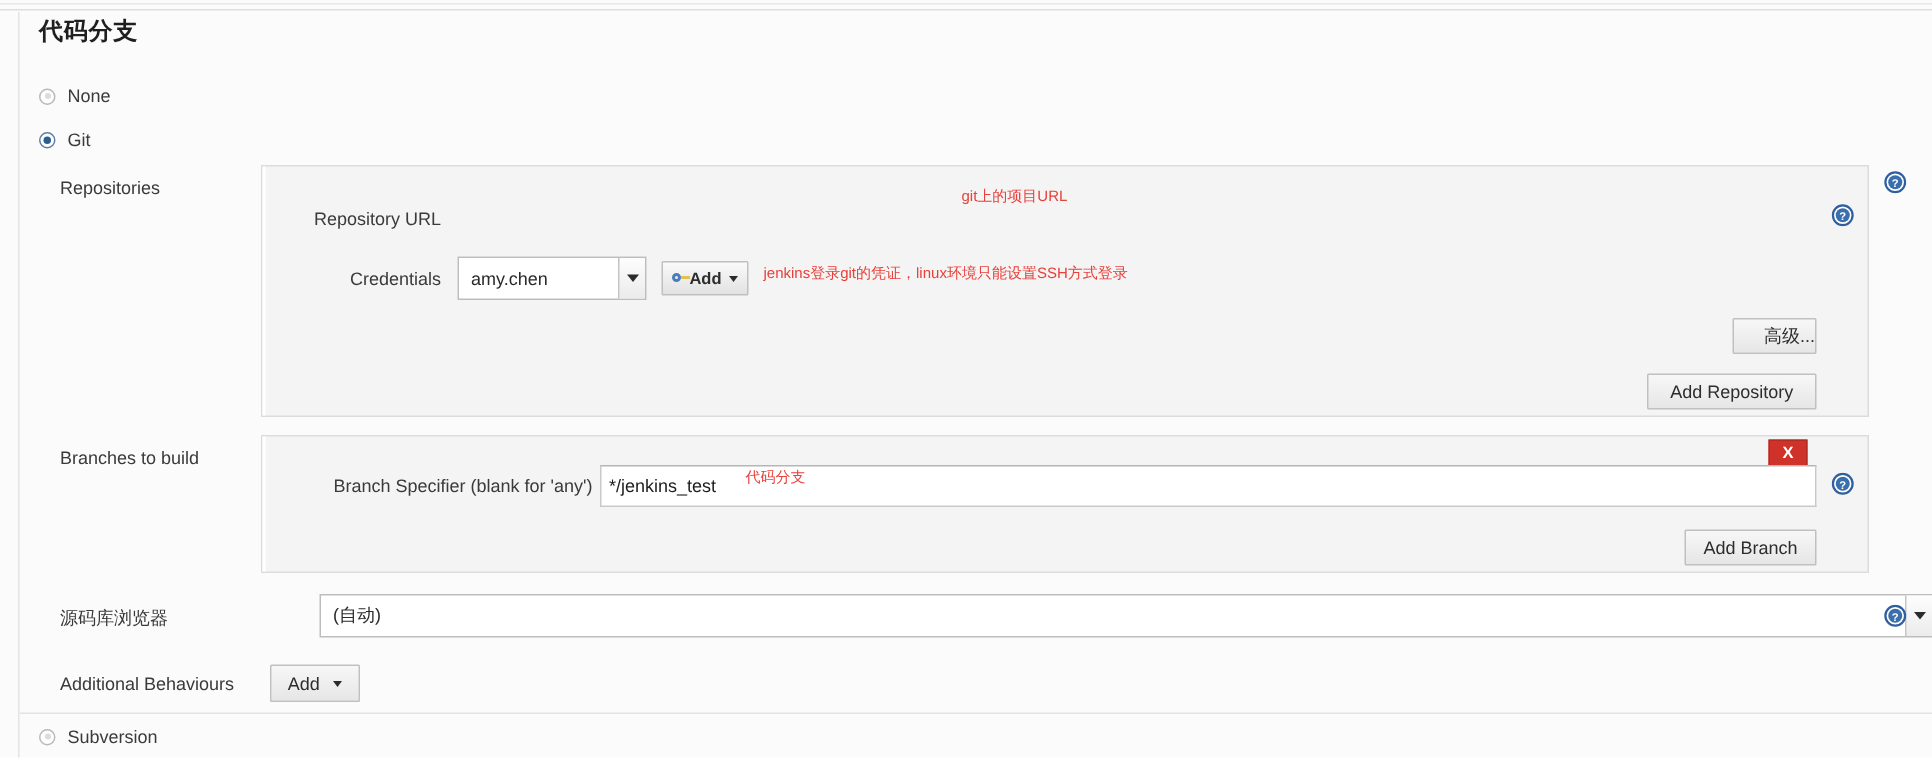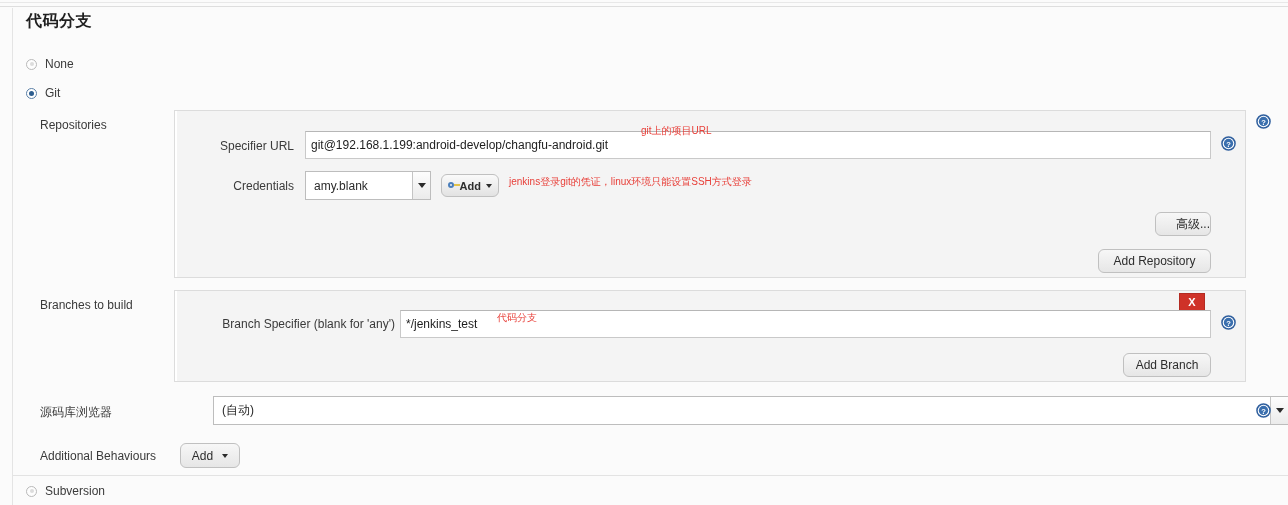--- a/index.html
+++ b/index.html
@@ -156,21 +156,21 @@
     width: 0; height: 0;
     border-left: 4px solid transparent;
     border-right: 4px solid transparent;
     border-top: 5px solid #2b2b2b;
   }
   .btn {
     position: absolute;
     box-sizing: border-box;
     background: linear-gradient(#f7f7f7, #e6e6e6);
     border: 1px solid #c0c0c0;
-    border-radius: 6px;
+    border-radius: 1px;
     font-family: "Liberation Sans", sans-serif;
     font-size: 12px;
     color: #2d2d2d;
     display: flex;
     align-items: center;
     justify-content: center;
     gap: 4px;
     cursor: pointer;
     white-space: nowrap;
   }
@@ -260,32 +260,31 @@
     <span class="radio on"></span>
     <span class="radio-label">Git</span>
   </div>
 
   <div class="row-label" style="left:40px; top:118px;">Repositories</div>
 
   <div class="panel" style="left:174px; top:110px; width:1072px; height:168px;">
     <div class="panel-inner-rule"></div>
   </div>
 
-  <div class="field-label" style="left:204px; top:139px; width:90px;">Specifier URL</div>
-  <input class="text-input" type="text" style="left: 305px; top: 131px; width: 906px; height: 28px;" value="git@192.168.1.199:android-develop/changfu-android.git">
+  <div class="field-label" style="left:204px; top:139px; width:90px;">Repository URL</div>
   <div class="annot" style="left:641px; top:124px;">git上的项目URL</div>
   <svg class="help-icon" style="left:1221px; top:136px;" viewBox="0 0 16 16">
     <circle cx="8" cy="8" r="7" fill="#ffffff" stroke="#2f5f9e" stroke-width="1.6"></circle>
     <circle cx="8" cy="8" r="5" fill="#3a6fae"></circle>
     <text x="8" y="11.5" font-size="8" font-family="Liberation Sans, sans-serif" fill="#ffffff" text-anchor="middle" font-weight="bold">?</text>
   </svg>
 
   <div class="field-label" style="left:204px; top:179px; width:90px;">Credentials</div>
   <div class="select-box" style="left:305px; top:171px; width:126px; height:29px;">
-    <span class="select-value">amy.blank</span>
+    <span class="select-value">amy.chen</span>
     <span class="select-arrow">
         <span class="caret"></span>
       </span>
   </div>
   <div class="btn btn-add-cred" style="left:441px; top:174px; width:58px; height:23px;">
     <span class="key-glyph"></span>
     <span>Add</span>
     <span class="mini-caret"></span>
   </div>
   <div class="annot" style="left:509px; top:175px;">jenkins登录git的凭证，linux环境只能设置SSH方式登录</div>

